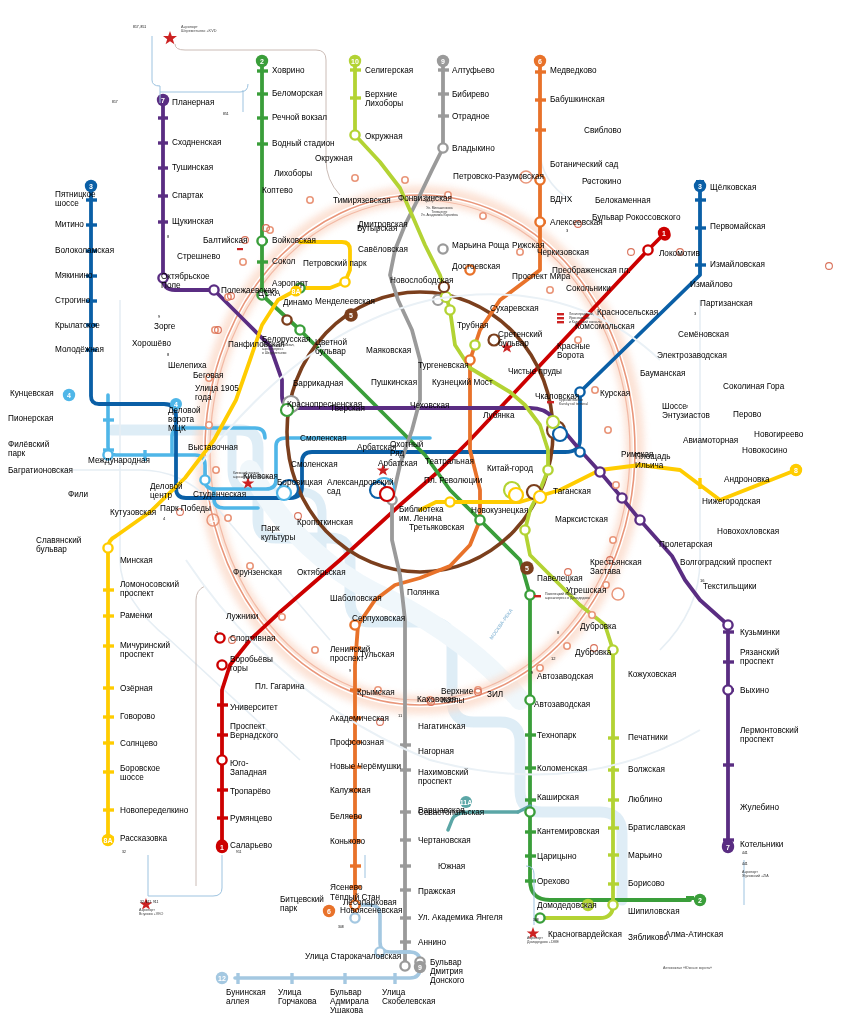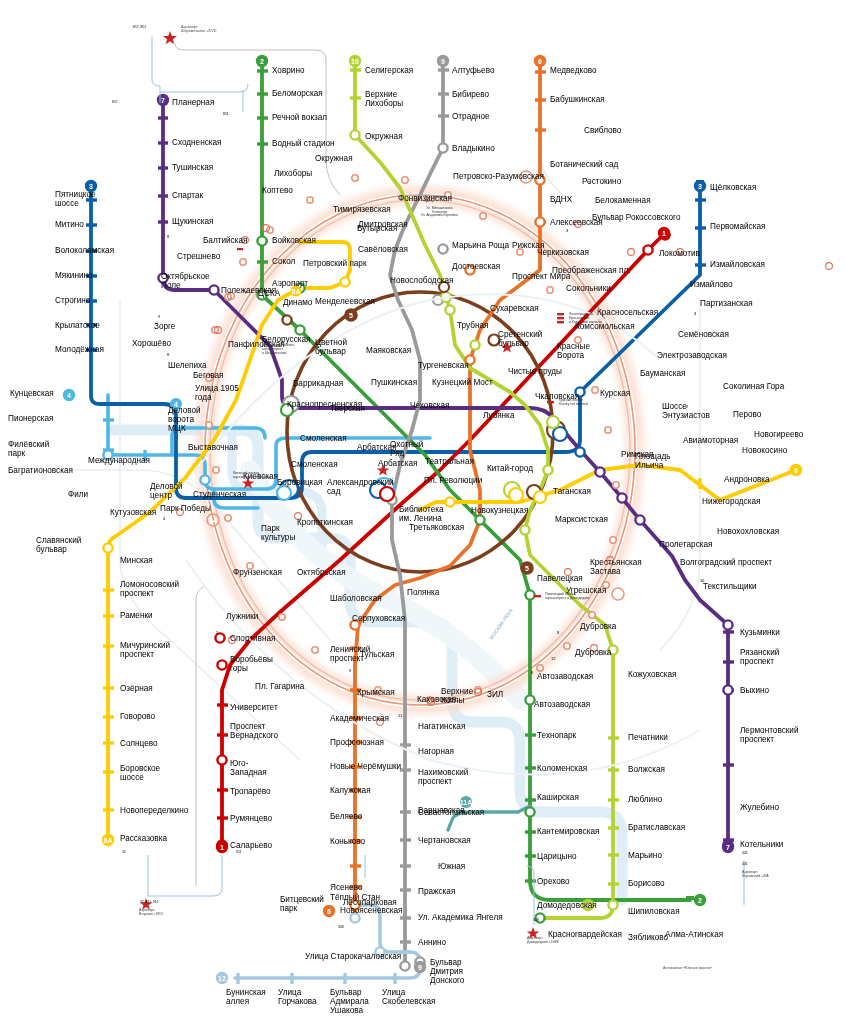--- a/index.html
+++ b/index.html
@@ -619,21 +619,21 @@
   <div class="stn-label" style="position:absolute;left:628px;top:823px;">Братиславская</div>
   <div class="stn-label" style="position:absolute;left:628px;top:851px;">Марьино</div>
   <div class="stn-label" style="position:absolute;left:628px;top:879px;">Борисово</div>
   <div class="stn-label" style="position:absolute;left:628px;top:907px;">Шипиловская</div>
   <div class="stn-label" style="position:absolute;left:628px;top:933px;">Зябликово</div>
 
   <div class="stn-label" style="position:absolute;left:452px;top:66px;">Алтуфьево</div>
   <div class="stn-label" style="position:absolute;left:452px;top:90px;">Бибирево</div>
   <div class="stn-label" style="position:absolute;left:452px;top:112px;">Отрадное</div>
   <div class="stn-label" style="position:absolute;left:452px;top:144px;">Владыкино</div>
-  <div class="stn-label" style="position:absolute;left:333px;top:196px;margin-top:9px;">Тимирязевская</div>
+  <div class="stn-label" style="position:absolute;left:333px;top:196px;">Тимирязевская</div>
   <div class="stn-label" style="position:absolute;left:358px;top:220px;">Дмитровская</div>
   <div class="stn-label" style="position:absolute;left:358px;top:245px;">Савёловская</div>
   <div class="stn-label" style="position:absolute;left:315px;top:297px;">Менделеевская</div>
   <div class="stn-label" style="position:absolute;left:315px;top:338px;width:40px;line-height:1.1;">Цветной бульвар</div>
   <div class="stn-label" style="position:absolute;left:410px;top:401px;">Чеховская</div>
   <div class="stn-label" style="position:absolute;left:277px;top:478px;">Боровицкая</div>
   <div class="stn-label" style="position:absolute;left:407px;top:588px;">Полянка</div>
   <div class="stn-label" style="position:absolute;left:352px;top:614px;">Серпуховская</div>
   <div class="stn-label" style="position:absolute;left:360px;top:650px;">Тульская</div>
   <div class="stn-label" style="position:absolute;left:418px;top:722px;">Нагатинская</div>

